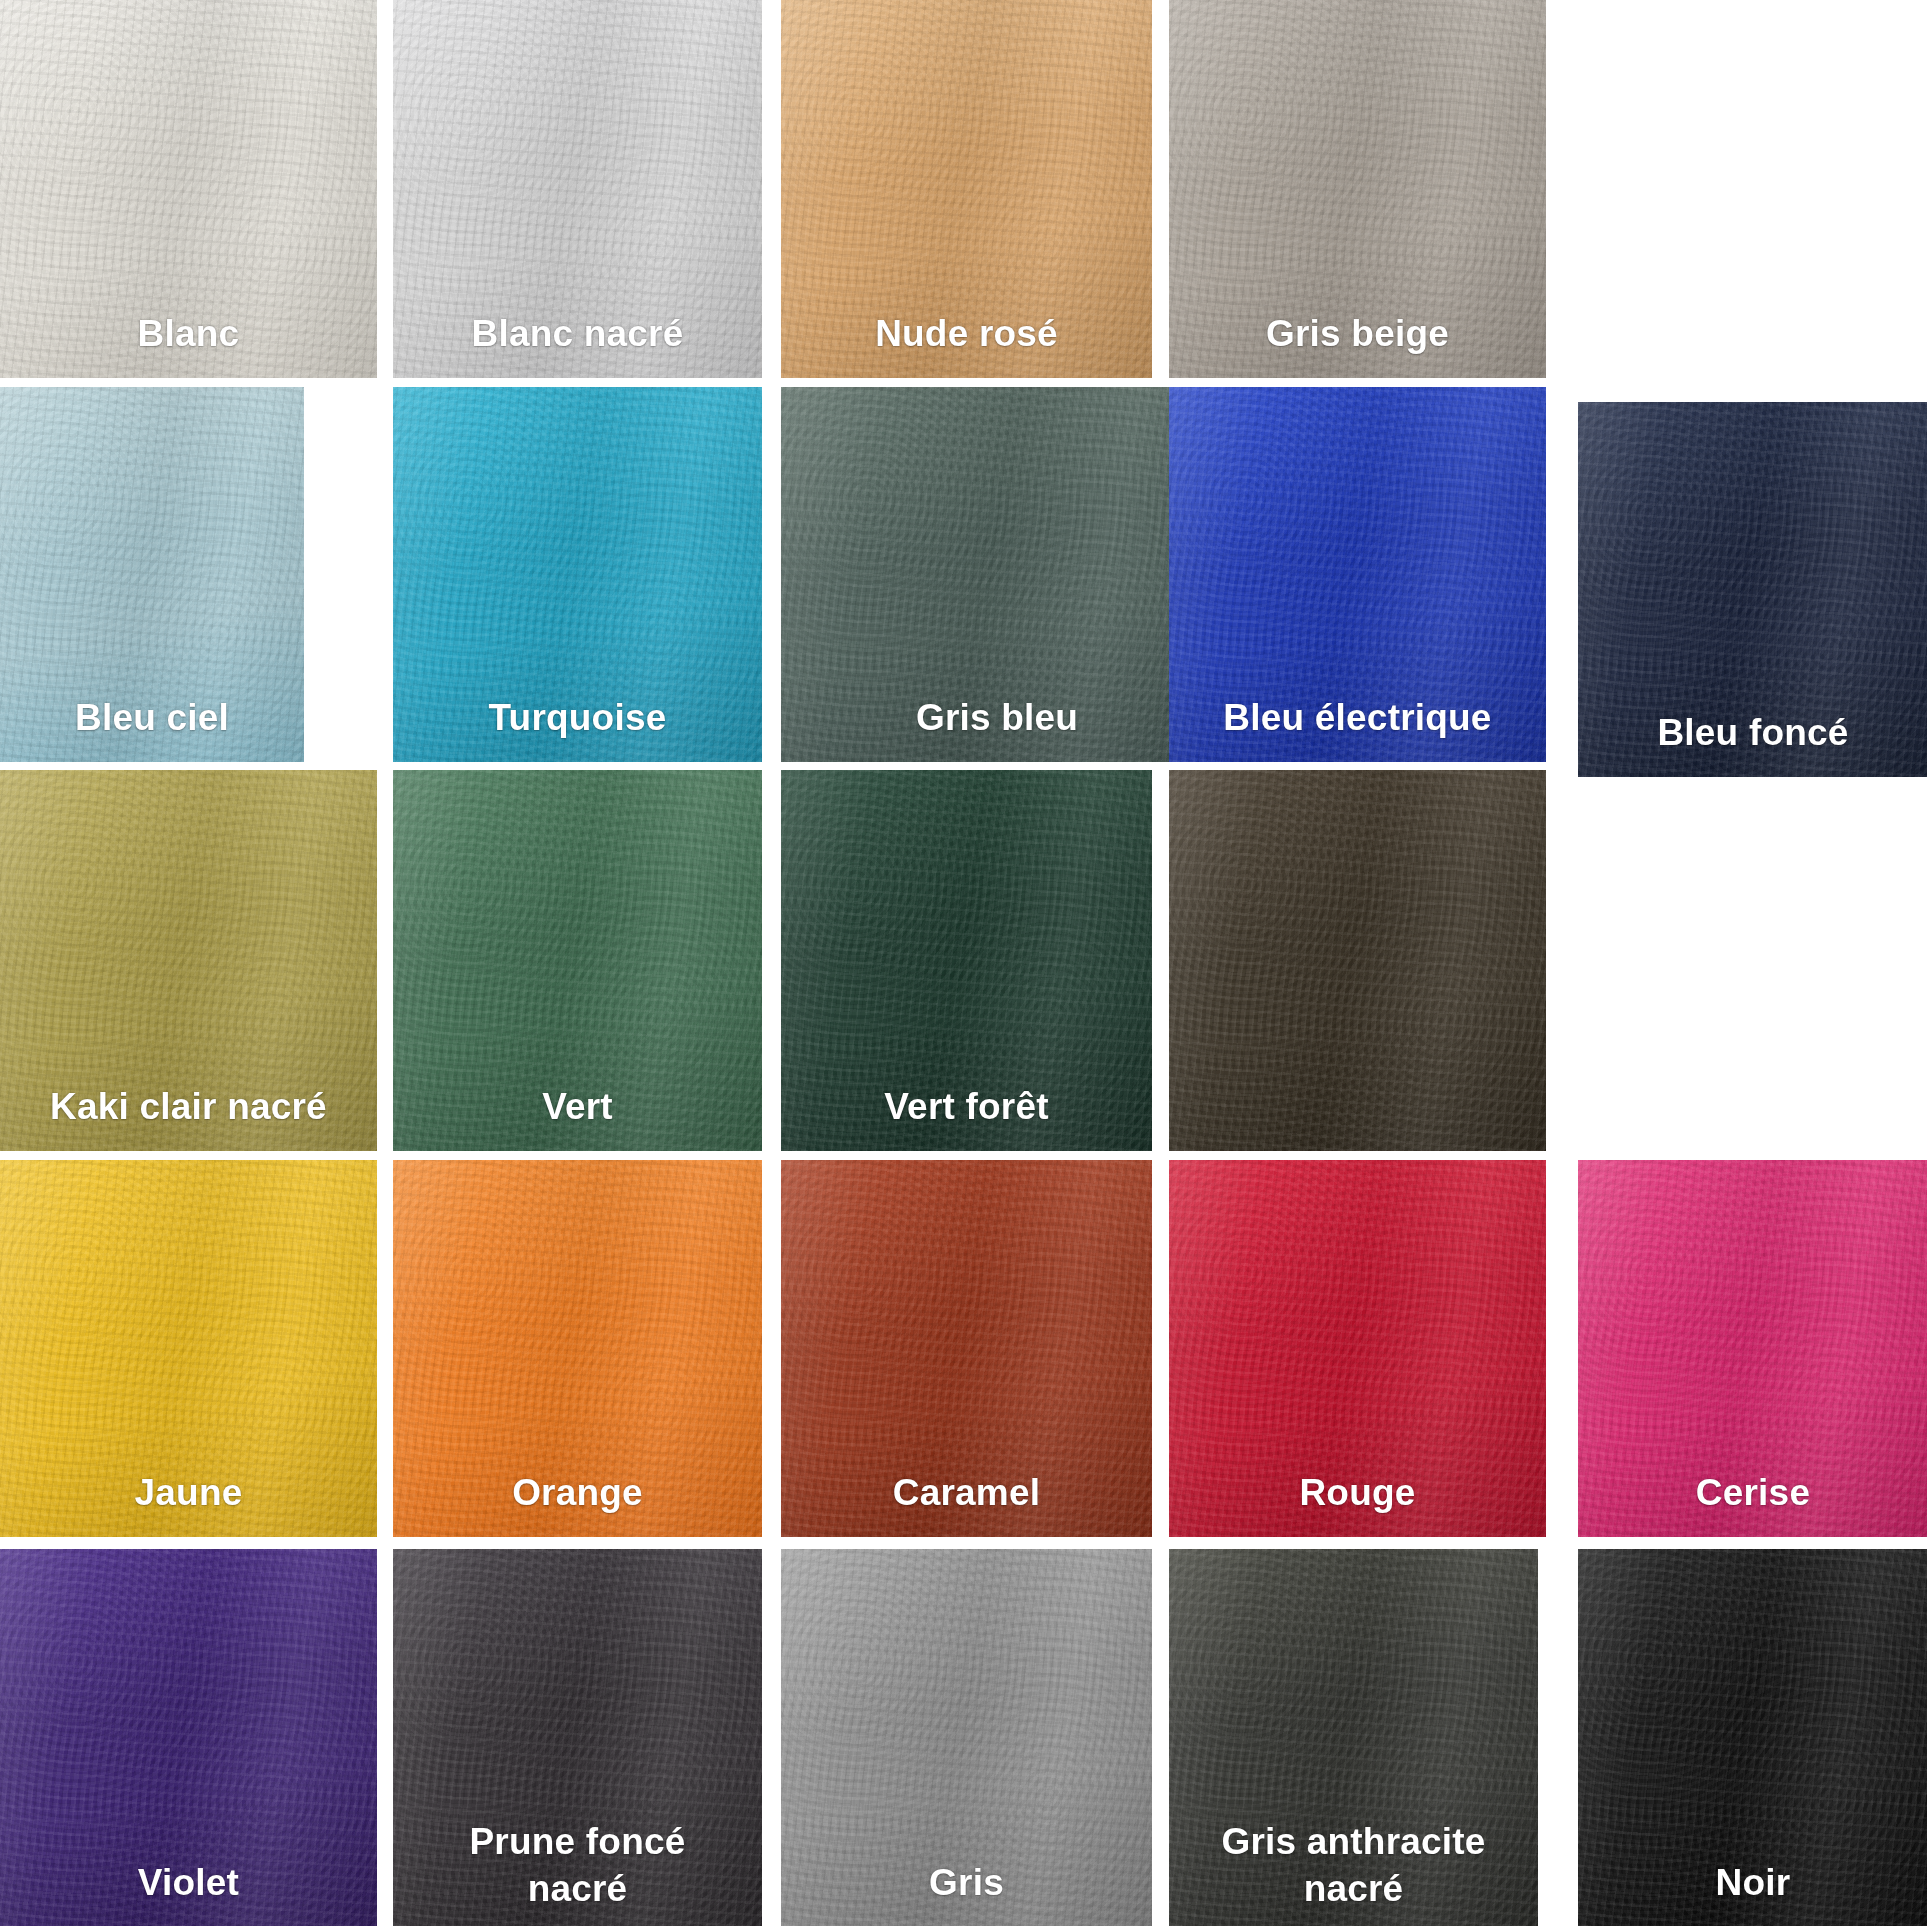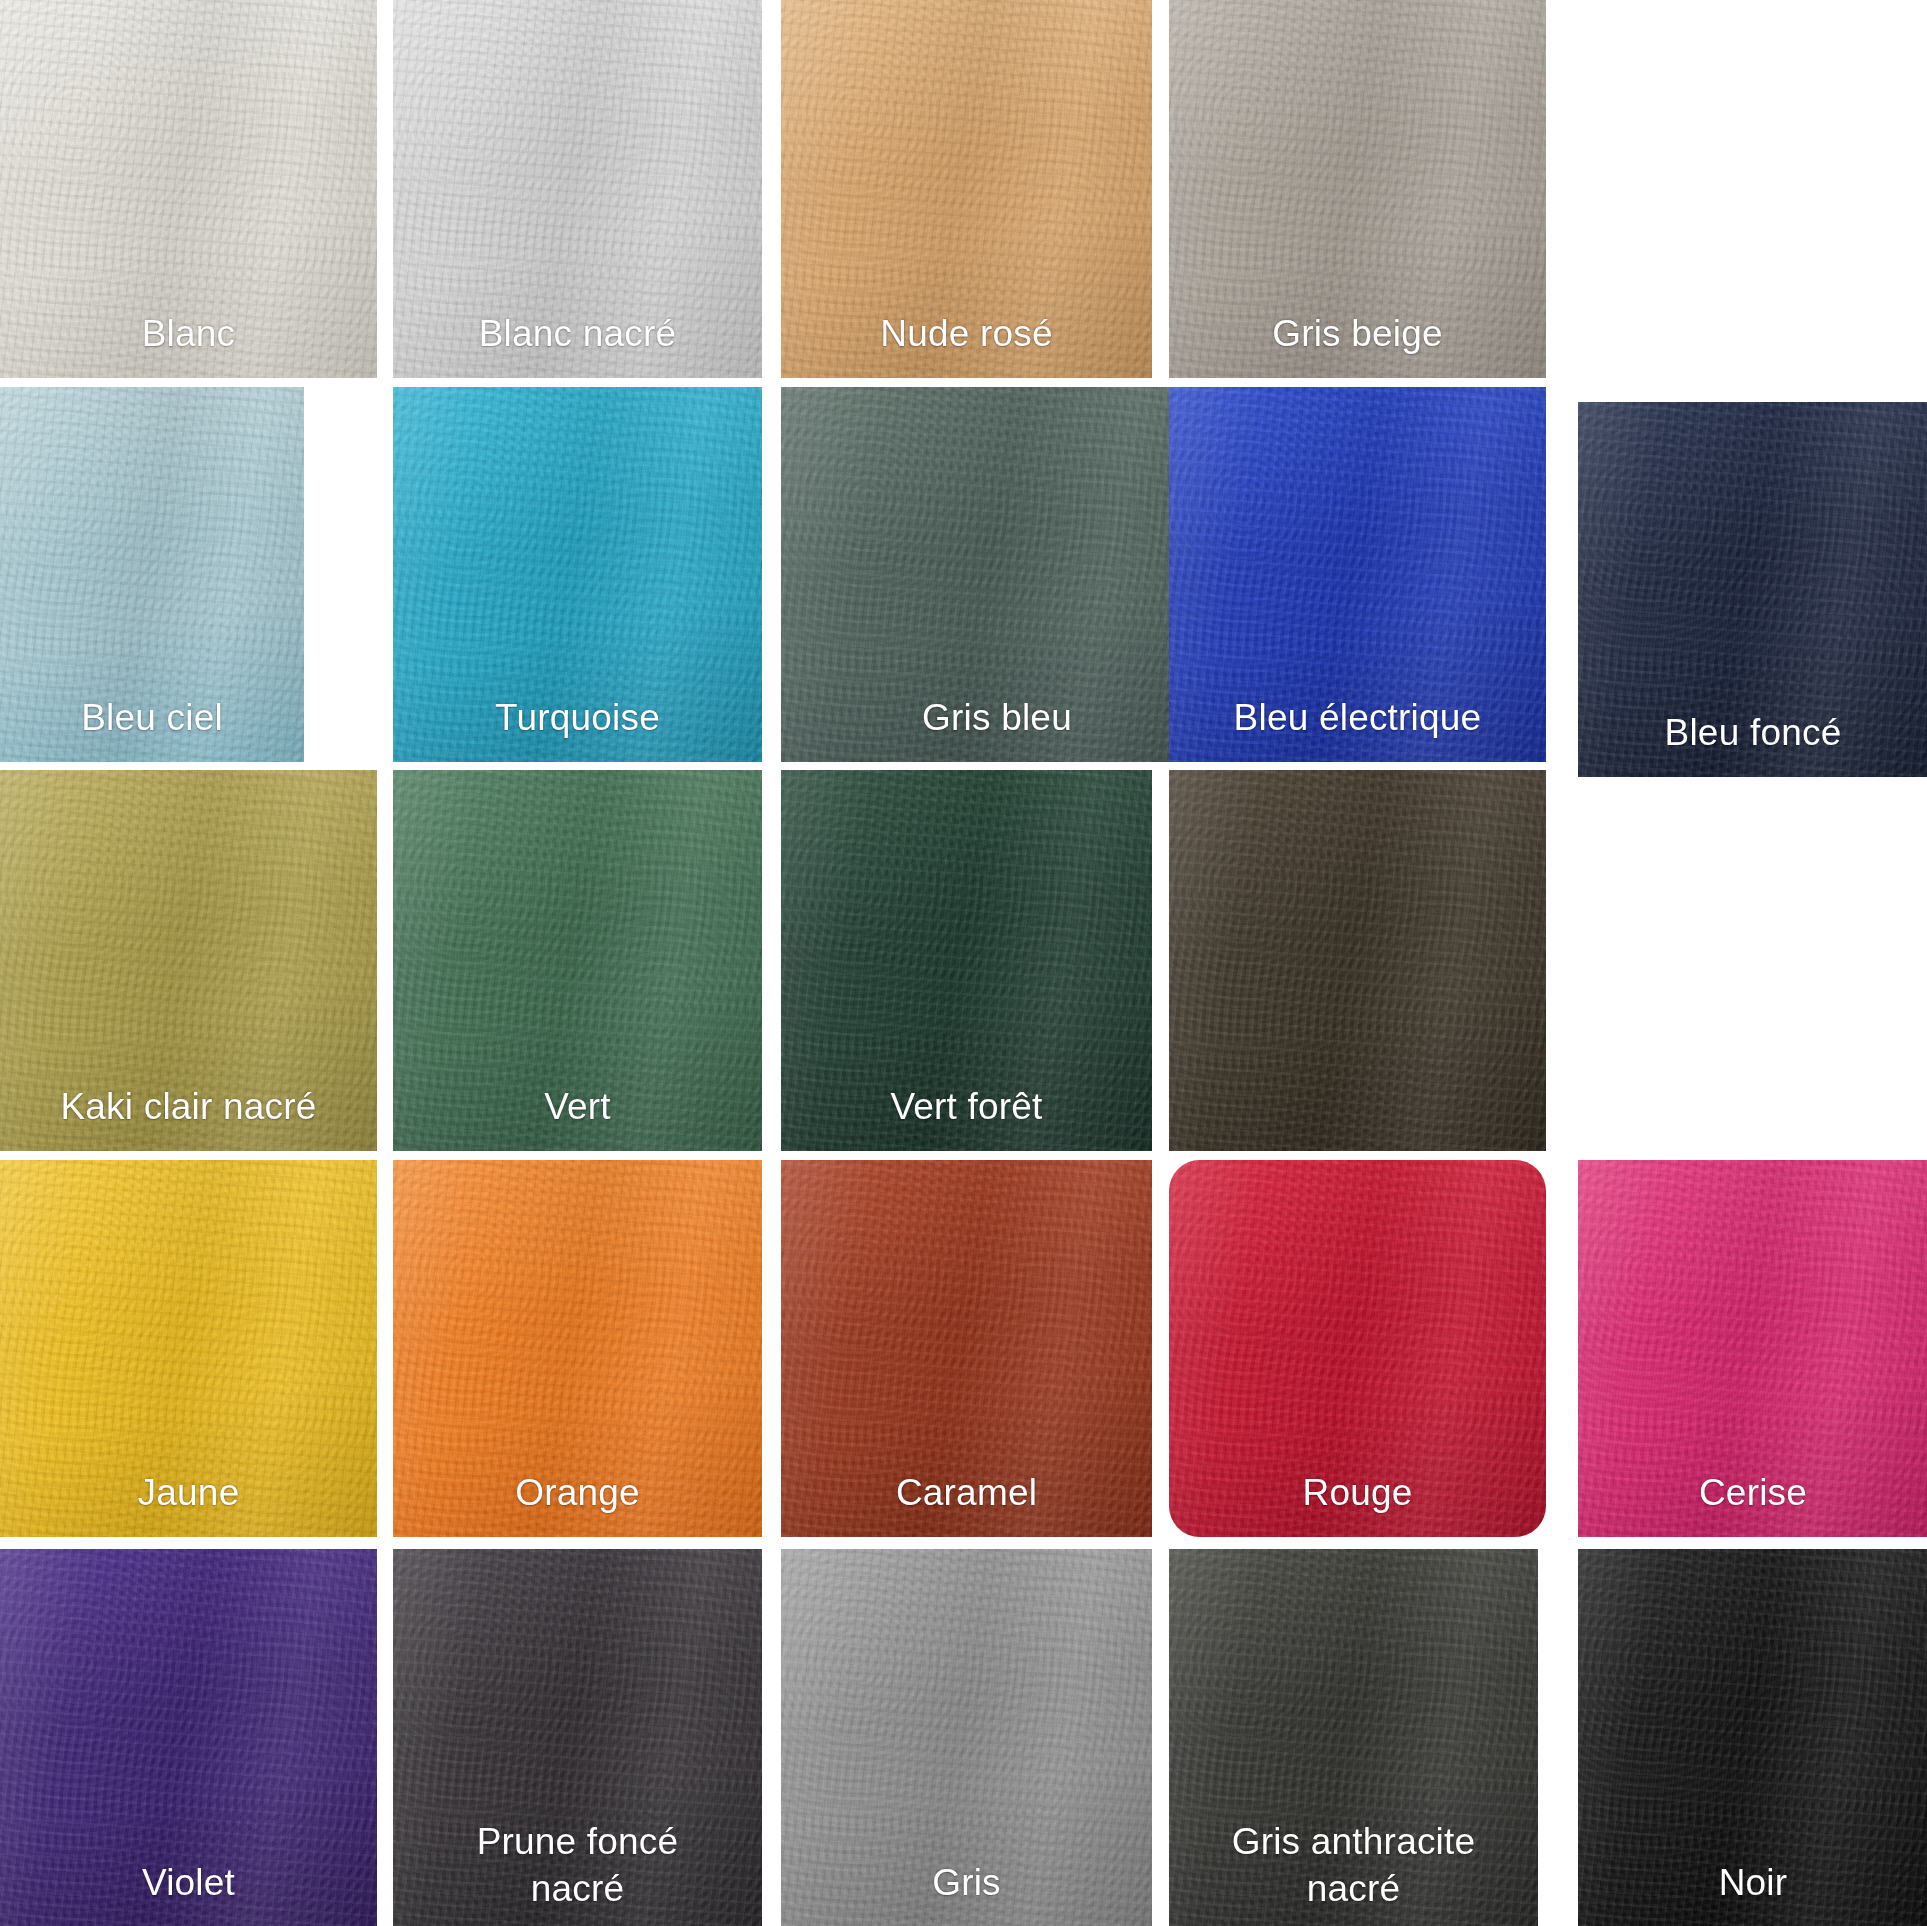--- a/index.html
+++ b/index.html
@@ -63,21 +63,21 @@
   }
   .swatch-label {
     position: absolute;
     left: 0;
     right: 0;
     bottom: 20.5px;
     text-align: center;
     color: #ffffff;
     font-size: 37px;
     line-height: 1.28;
-    font-weight: 400;
+    font-weight: 700;
     white-space: pre-line;
     letter-spacing: 0.2px;
     text-shadow: 0 0 2.4px rgba(0,0,0,0.30), 0 0.8px 1.6px rgba(0,0,0,0.22);
   }
   .swatch-label.two-line {
     bottom: 14.2px;
   }
 </style>
 </head>
 <body>
@@ -155,21 +155,21 @@
     <div class="swatch" style="left: 393px; top: 1160px; width: 369px; height: 377px; background: linear-gradient(168deg, rgb(247, 142, 54) 0%, rgb(239, 122, 30) 42%, rgb(239, 122, 30) 62%, rgb(218, 102, 19) 100%);">
       <div class="grain"></div>
       <div class="sheen"></div>
       <div class="swatch-label">Orange</div>
     </div>
     <div class="swatch" style="left: 781px; top: 1160px; width: 371px; height: 377px; background: linear-gradient(168deg, rgb(174, 68, 40) 0%, rgb(151, 52, 26) 42%, rgb(151, 52, 26) 62%, rgb(126, 41, 19) 100%);">
       <div class="grain"></div>
       <div class="sheen"></div>
       <div class="swatch-label">Caramel</div>
     </div>
-    <div class="swatch" style="left: 1169px; top: 1160px; width: 377px; height: 377px; background: linear-gradient(168deg, rgb(216, 33, 60) 0%, rgb(195, 17, 44) 42%, rgb(195, 17, 44) 62%, rgb(165, 12, 35) 100%); border-radius: 31px;">
+    <div class="swatch" style="left: 1169px; top: 1160px; width: 377px; height: 377px; background: linear-gradient(168deg, rgb(216, 33, 60) 0%, rgb(195, 17, 44) 42%, rgb(195, 17, 44) 62%, rgb(165, 12, 35) 100%);">
       <div class="grain"></div>
       <div class="sheen"></div>
       <div class="swatch-label">Rouge</div>
     </div>
     <div class="swatch" style="left: 1578px; top: 1160px; width: 350px; height: 377px; background: linear-gradient(168deg, rgb(230, 57, 126) 0%, rgb(216, 36, 108) 42%, rgb(216, 36, 108) 62%, rgb(189, 26, 92) 100%);">
       <div class="grain"></div>
       <div class="sheen"></div>
       <div class="swatch-label">Cerise</div>
     </div>
     <div class="swatch" style="left: 0px; top: 1549px; width: 377px; height: 378px; background: linear-gradient(168deg, rgb(77, 47, 140) 0%, rgb(59, 34, 114) 42%, rgb(59, 34, 114) 62%, rgb(45, 24, 89) 100%);">

